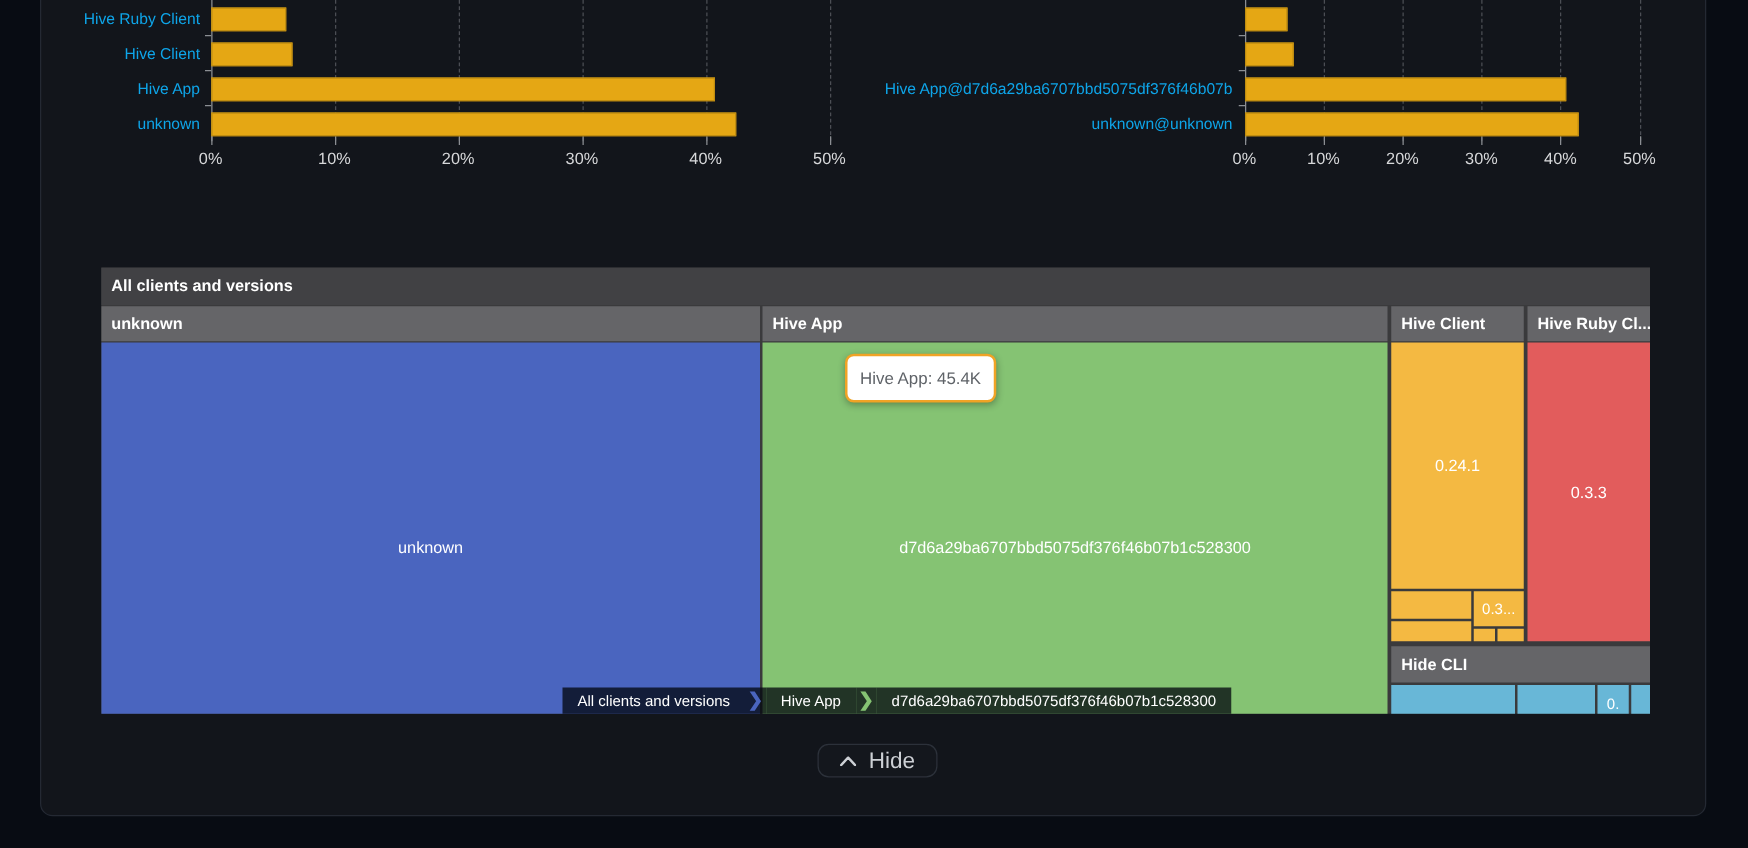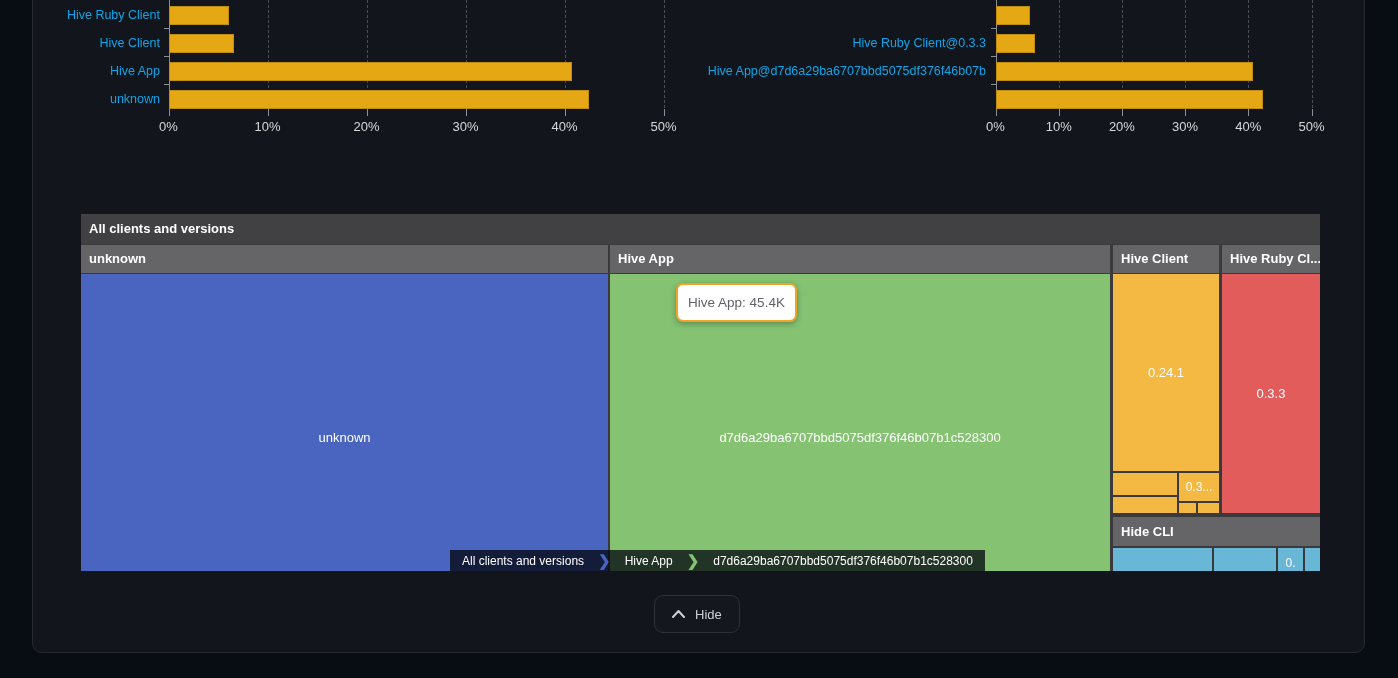--- a/index.html
+++ b/index.html
@@ -26,23 +26,23 @@
   .c-blue{background:#4a65bf;} .c-green{background:#85c373;} .c-yellow{background:#f4b942;}
   .c-red{background:#e25c5c;} .c-cyan{background:#68b7d7;}
   .crumbs{position:absolute;left:369px;top:336px;height:22px;display:flex;align-items:stretch;
           font-size:12px;color:#fff;white-space:nowrap;}
   .crumb{background:rgba(3,6,14,0.76);padding:0 12px;line-height:22px;}
   .crumb-sep{background:rgba(3,6,14,0.76);line-height:21px;font-size:15px;font-weight:bold;padding:0 2px;}
   .sep-blue{color:#4a65bf;} .sep-green{color:#85c373;}
   .tooltip{position:absolute;left:676px;top:283px;width:121px;height:39px;background:#ffffff;
            border:2px solid #f0a325;border-radius:7px;display:flex;align-items:center;justify-content:center;
            color:#5f6368;font-size:13.5px;box-shadow:0 2px 6px rgba(0,0,0,0.3);box-sizing:border-box;}
-  .hide-btn{position:absolute;left:654px;top:595px;height:38px;padding:0 17px;display:flex;align-items:center;
+  .hide-btn{position:absolute;left:654px;top:595px;height:27px;padding:0 17px;display:flex;align-items:center;
             gap:10px;background:#14171d;border:1px solid #2c313a;border-radius:9px;color:#cdd0d5;
-            font-size:13px;font-family:"Liberation Sans",sans-serif;cursor:pointer;}
+            font-size:18px;font-family:"Liberation Sans",sans-serif;cursor:pointer;}
 </style>
 </head>
 <body>
 
 <div class="stage">
   <div class="panel"></div>
 
   <div class="charts" id="chart-left">
       <div class="gridline axisline" style="left: 168.5px; height: 113px;"></div>
       <div class="tick" style="left: 168.5px; top: 109px;"></div>
@@ -90,24 +90,24 @@
       <div class="gridline" style="left: 1248.3px; height: 113px;"></div>
       <div class="tick" style="left: 1248.3px; top: 109px;"></div>
       <div class="xlabel" style="left: 1248.3px; top: 119px;">40%</div>
       <div class="gridline" style="left: 1311.5px; height: 113px;"></div>
       <div class="tick" style="left: 1311.5px; top: 109px;"></div>
       <div class="xlabel" style="left: 1311.5px; top: 119px;">50%</div>
       <div class="ytick" style="left: 990.5px; top: 28px;"></div>
       <div class="ytick" style="left: 990.5px; top: 56px;"></div>
       <div class="ytick" style="left: 990.5px; top: 84px;"></div>
       <div class="bar" style="left: 996px; top: 5.5px; width: 34.128px; background: rgb(229, 167, 20);"></div>
-      <div class="ylabel" style="left: 664px; width: 322px; top: 43px;">Hive Ruby Client@0.3.3</div>
       <div class="bar" style="left: 996px; top: 33.5px; width: 39.184px; background: rgb(229, 167, 20);"></div>
       <div class="ylabel" style="left: 664px; width: 322px; top: 71px;">Hive App@d7d6a29ba6707bbd5075df376f46b07b</div>
       <div class="bar" style="left: 996px; top: 61.5px; width: 257.224px; background: rgb(229, 167, 20);"></div>
+      <div class="ylabel" style="left: 664px; width: 322px; top: 99px;">unknown@unknown</div>
       <div class="bar" style="left: 996px; top: 89.5px; width: 267.336px; background: rgb(229, 167, 20);"></div>
     </div>
 
   <div class="treemap">
     <div class="tm-header tm-root" style="left:0;top:0;width:1239px;height:30px;">All clients and versions</div>
 
     <div class="tm-header" style="left:0;top:31px;width:527px;height:28px;">unknown</div>
     <div class="tm-cell c-blue" style="left:0;top:60px;width:527px;height:326px;">unknown</div>
 
     <div class="tm-header" style="left:529px;top:31px;width:500px;height:28px;">Hive App</div>

